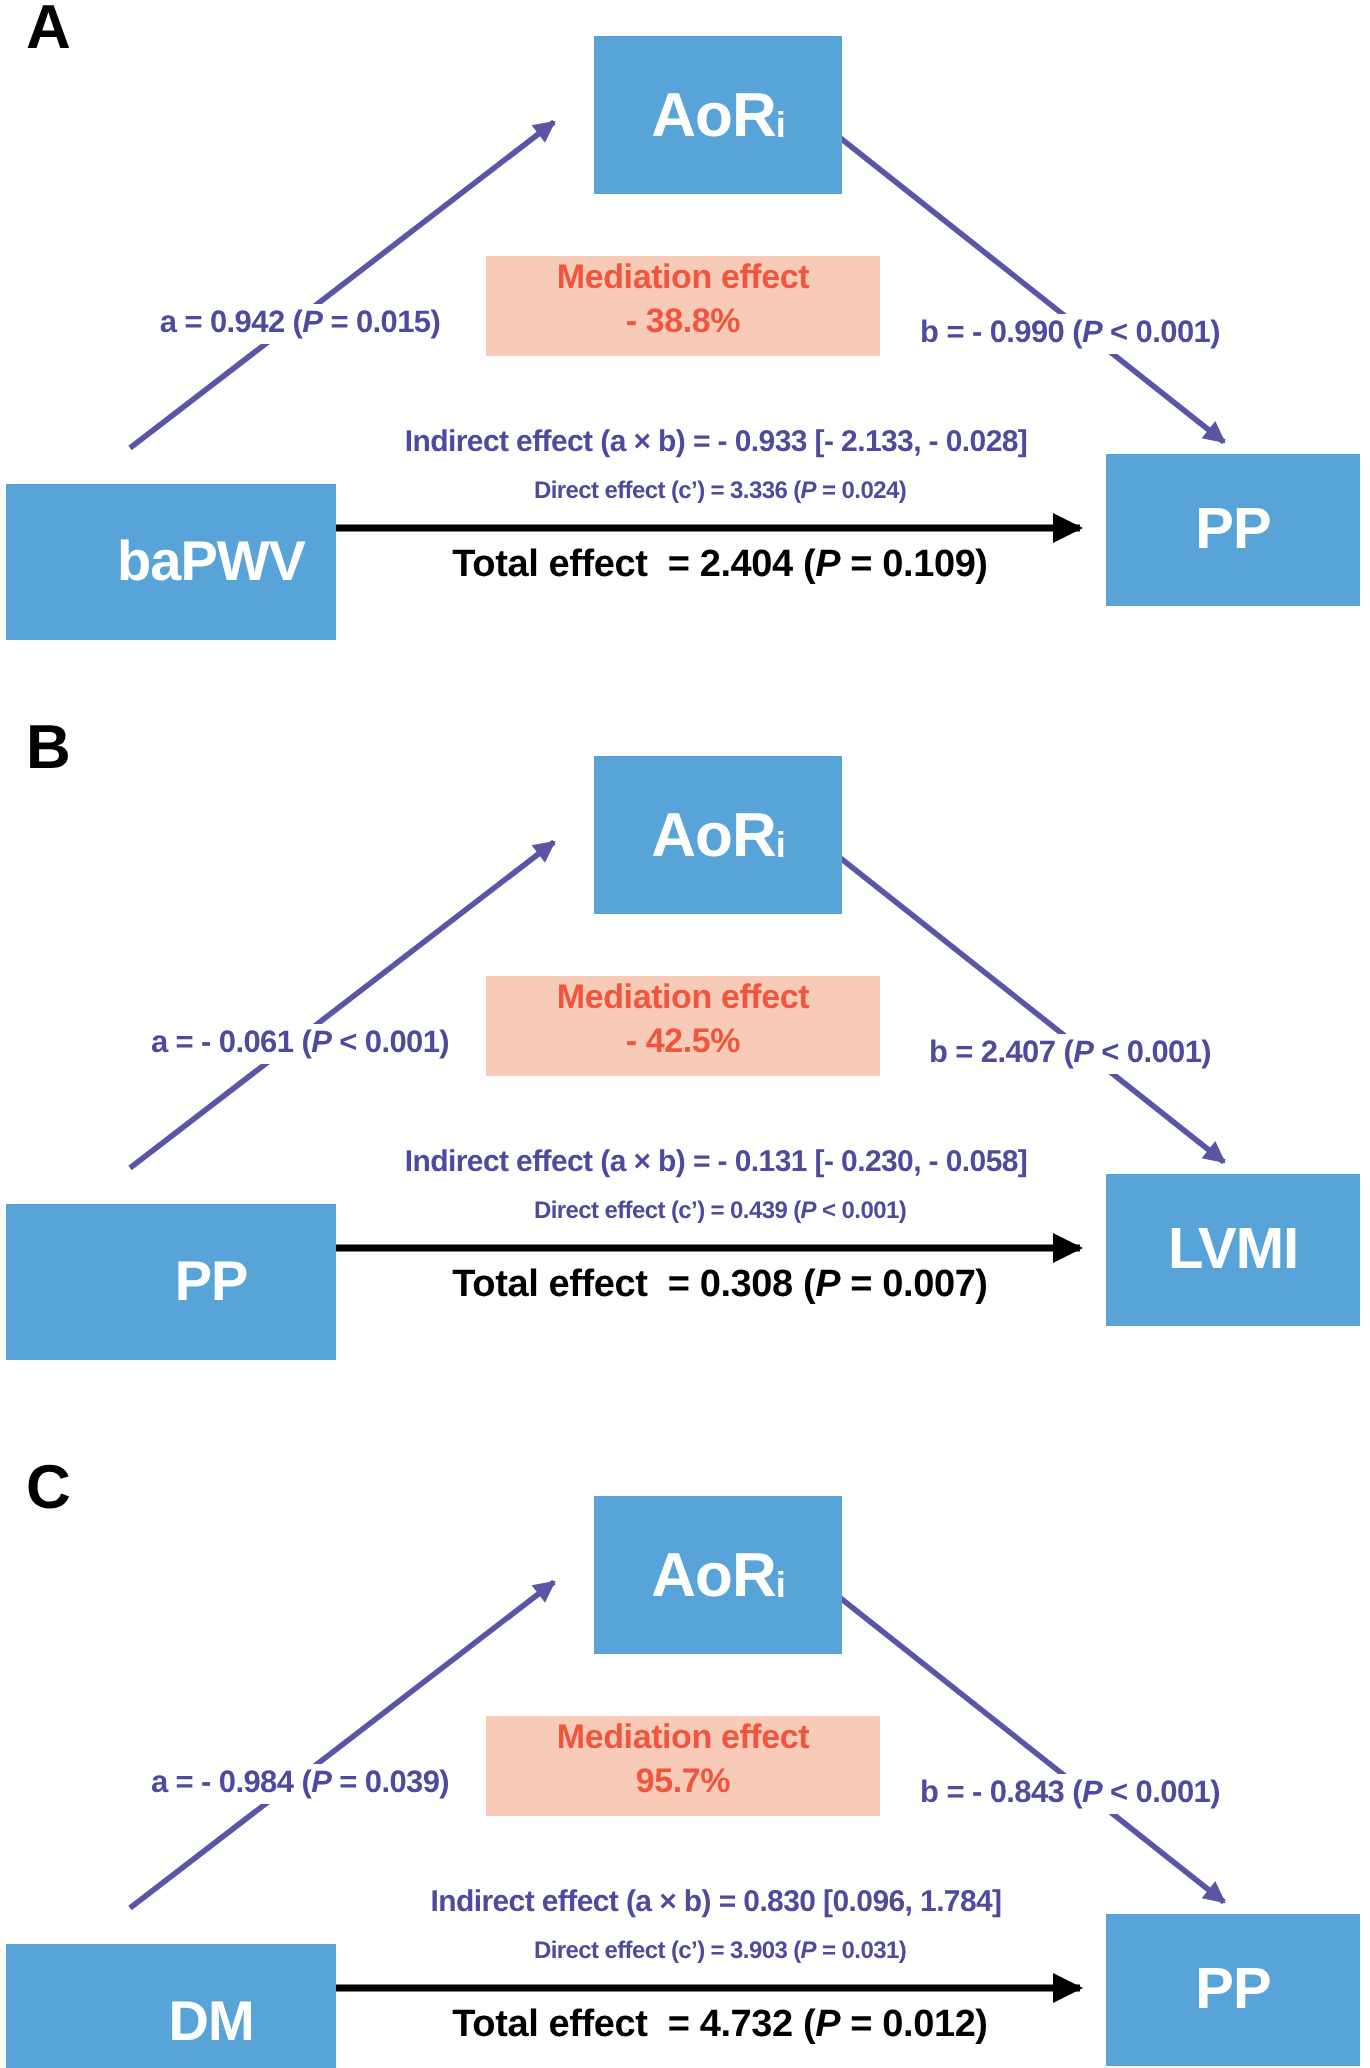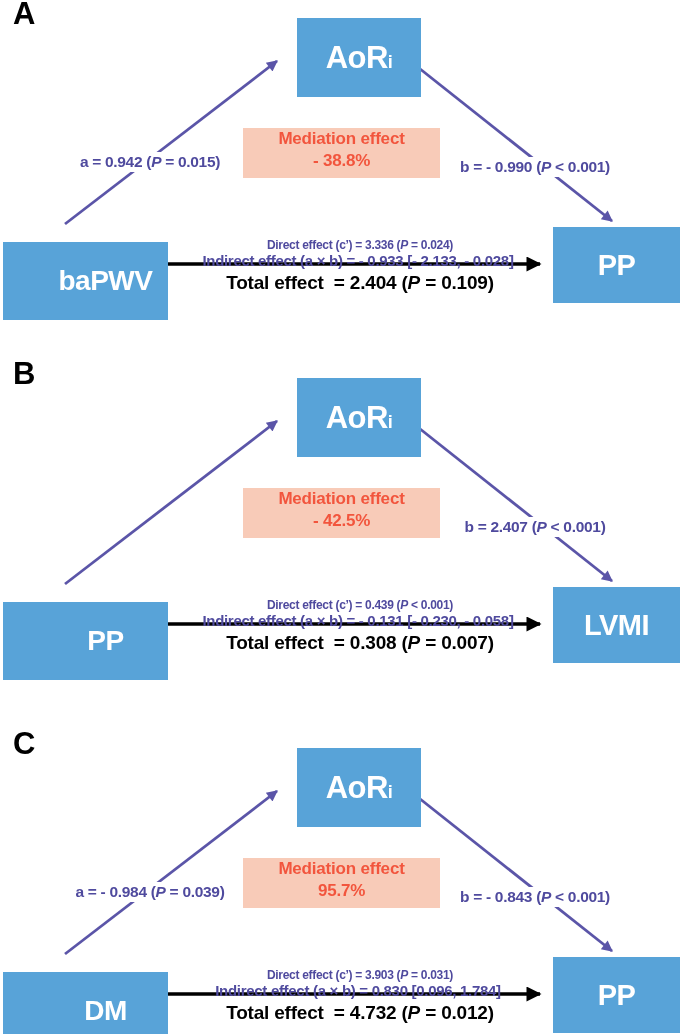--- a/index.html
+++ b/index.html
@@ -38,21 +38,21 @@
 
   .lbl {
     position:absolute; transform:translate(-50%,-50%);
     color:var(--purple-text); font-size:15.5px; white-space:nowrap;
     letter-spacing:-0.3px;
   }
   .lbl i { font-style:italic; }
   .lbl.bg { background:#ffffff; padding:1px 4px; }
   .a-lbl { left:150px; top:162px; }
   .b-lbl { left:535px; top:167px; }
-  .indirect-lbl { left:358px; top:221px; font-size:15px;margin-top:39px; }
+  .indirect-lbl { left:358px; top:221px; font-size:15px; }
   .direct-lbl   { left:360px; top:245px; font-size:12px; }
   .total-lbl {
     left:360px; top:283px; color:var(--arrow-black);
     font-size:19px; white-space:pre; letter-spacing:-0.2px;
   }
 </style>
 </head>
 <body>
 
 <svg width="0" height="0" style="position:absolute" aria-hidden="true">
@@ -102,20 +102,21 @@
     <div class="bluebox mediator-box">
         <span>AoR</span>
         <span class="sub">i</span>
       </div>
     <div class="medbox">
       <span>Mediation effect</span>
       <span>- 42.5%</span>
     </div>
     <div class="bluebox left-box">PP</div>
     <div class="bluebox right-box">LVMI</div>
+    <div class="lbl bg a-lbl"><span>a = - 0.061 (</span><i>P</i><span> &lt; 0.001)</span></div>
     <div class="lbl bg b-lbl"><span>b = 2.407 (</span><i>P</i><span> &lt; 0.001)</span></div>
     <div class="lbl indirect-lbl">Indirect effect (a × b) = - 0.131 [- 0.230, - 0.058]</div>
     <div class="lbl direct-lbl"><span>Direct effect (c’) = 0.439 (</span><i>P</i><span> &lt; 0.001)</span></div>
     <div class="lbl total-lbl"><span>Total effect  = 0.308 (</span><i>P</i><span> = 0.007)</span></div>
   </section>
 
   <section class="panel panel-c">
     <svg class="wires" width="685" height="312">
       <line x1="65" y1="224" x2="277" y2="61" stroke="var(--arrow-purple)" stroke-width="2.8" marker-end="url(#ahp)"></line>
       <line x1="405" y1="57" x2="612" y2="221" stroke="var(--arrow-purple)" stroke-width="2.8" marker-end="url(#ahp)"></line>

